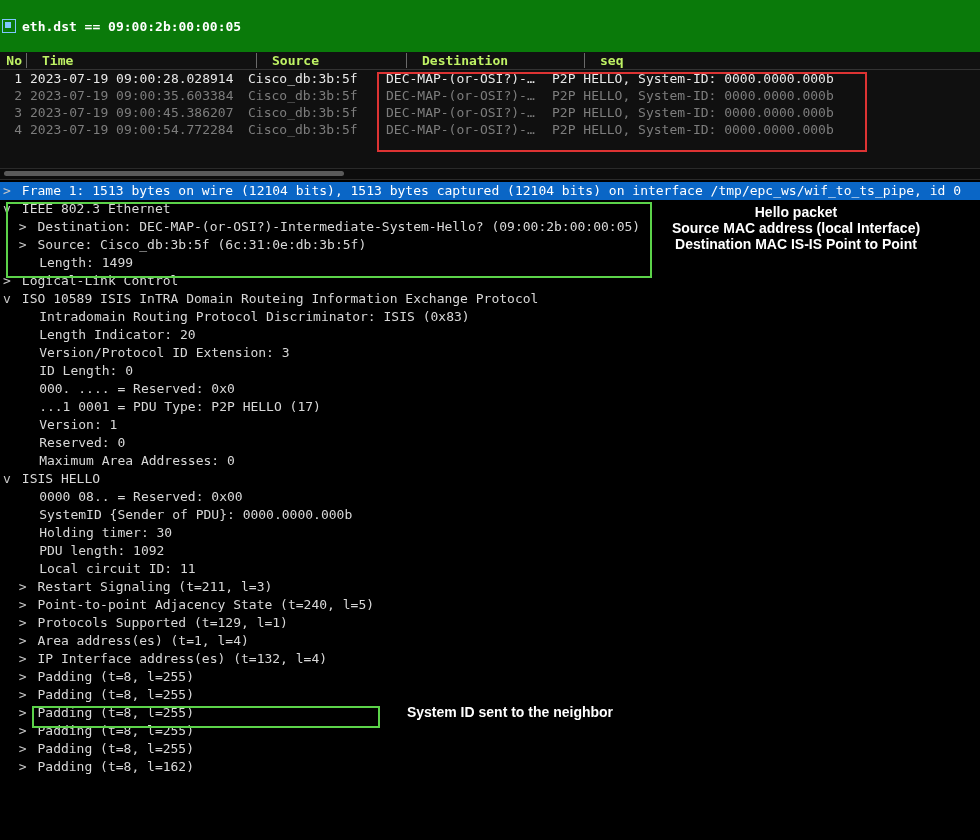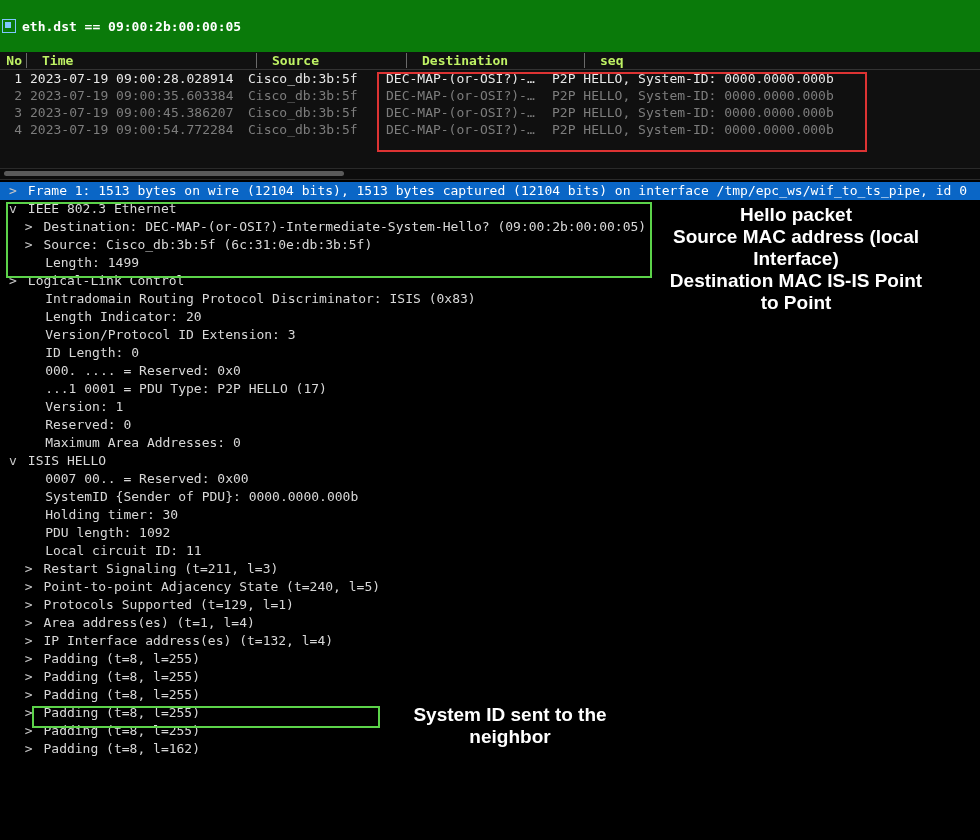--- a/index.html
+++ b/index.html
@@ -19,27 +19,27 @@
   .c-seq{flex:1}
   .pkt-row{padding:1px 0}
   .pkt-row .cell{padding:0 4px}
   .pkt-row.sel{color:#e8e8e8}
   .pkt-row:not(.sel){color:#7d7d7d}
   .pkt-area{background:#101010;padding-bottom:30px;position:relative}
   .red-box{position:absolute;border:2px solid #d33;left:377px;top:20px;width:486px;height:76px;pointer-events:none}
   .scroll-strip{height:10px;background:#0c0c0c;border-top:1px solid #2a2a2a;border-bottom:1px solid #2a2a2a;position:relative;margin-top:0}
   .scroll-thumb{position:absolute;left:4px;top:2px;height:5px;width:340px;background:#5a5a5a;border-radius:3px}
   .detail{background:#000;padding-top:2px}
-  .dl{white-space:pre;line-height:18px;padding-left:6px;position:relative}
+  .dl{white-space:pre;line-height:18px;padding-left:0;position:relative}
   .dl .tw{display:inline-block;width:14px;text-align:center;color:#c8c8c8}
   .frame-line{background:#0a66c6;color:#fff}
   .green-box{position:absolute;border:2px solid #5cd34a;pointer-events:none}
   .green1{left:6px;top:22px;width:642px;height:72px}
   .green2{left:32px;top:526px;width:344px;height:18px}
-  .annot{position:absolute;color:#fff;font-family:Arial,Helvetica,sans-serif;font-size:19px;font-weight:bold;text-align:center}
+  .annot{position:absolute;color:#fff;font-family:Arial,Helvetica,sans-serif;font-size:14px;font-weight:bold;text-align:center}
   .annot.right{left:661px;top:24px;width:270px;}
   .annot.mid{left:400px;top:524px;width:220px;}
 </style>
 </head>
 <body>
 
 <div class="filter-bar">
   <span class="filter-square"></span>
   <span class="filter-text">eth.dst == 09:00:2b:00:00:05</span>
 </div>
@@ -92,32 +92,33 @@
 <div class="detail" style="position:relative">
   <div class="dl frame-line"><span class="tw">&gt;</span> <span>Frame 1: 1513 bytes on wire (12104 bits), 1513 bytes captured (12104 bits) on interface /tmp/epc_ws/wif_to_ts_pipe, id 0</span></div>
 
   <div class="dl"><span class="tw">v</span> <span>IEEE 802.3 Ethernet</span></div>
   <div class="dl">  <span class="tw">&gt;</span> <span>Destination: DEC-MAP-(or-OSI?)-Intermediate-System-Hello? (09:00:2b:00:00:05)</span></div>
   <div class="dl">  <span class="tw">&gt;</span> <span>Source: Cisco_db:3b:5f (6c:31:0e:db:3b:5f)</span></div>
   <div class="dl">     <span>Length: 1499</span></div>
 
   <div class="dl"><span class="tw">&gt;</span> <span>Logical-Link Control</span></div>
 
+  <div class="dl"><span class="tw">v</span> <span>ISO 10589 ISIS InTRA Domain Routeing Information Exchange Protocol</span></div>
   <div class="dl">     <span>Intradomain Routing Protocol Discriminator: ISIS (0x83)</span></div>
   <div class="dl">     <span>Length Indicator: 20</span></div>
   <div class="dl">     <span>Version/Protocol ID Extension: 3</span></div>
   <div class="dl">     <span>ID Length: 0</span></div>
   <div class="dl">     <span>000. .... = Reserved: 0x0</span></div>
   <div class="dl">     <span>...1 0001 = PDU Type: P2P HELLO (17)</span></div>
   <div class="dl">     <span>Version: 1</span></div>
   <div class="dl">     <span>Reserved: 0</span></div>
   <div class="dl">     <span>Maximum Area Addresses: 0</span></div>
 
   <div class="dl"><span class="tw">v</span> <span>ISIS HELLO</span></div>
-  <div class="dl">     <span>0007 00.. = Reserved: 0x00</span></div>
+  <div class="dl">     <span>0000 08.. = Reserved: 0x00</span></div>
   <div class="dl">     <span>SystemID {Sender of PDU}: 0000.0000.000b</span></div>
   <div class="dl">     <span>Holding timer: 30</span></div>
   <div class="dl">     <span>PDU length: 1092</span></div>
   <div class="dl">     <span>Local circuit ID: 11</span></div>
   <div class="dl">  <span class="tw">&gt;</span> <span>Restart Signaling (t=211, l=3)</span></div>
   <div class="dl">  <span class="tw">&gt;</span> <span>Point-to-point Adjacency State (t=240, l=5)</span></div>
   <div class="dl">  <span class="tw">&gt;</span> <span>Protocols Supported (t=129, l=1)</span></div>
   <div class="dl">  <span class="tw">&gt;</span> <span>Area address(es) (t=1, l=4)</span></div>
   <div class="dl">  <span class="tw">&gt;</span> <span>IP Interface address(es) (t=132, l=4)</span></div>
   <div class="dl">  <span class="tw">&gt;</span> <span>Padding (t=8, l=255)</span></div>

